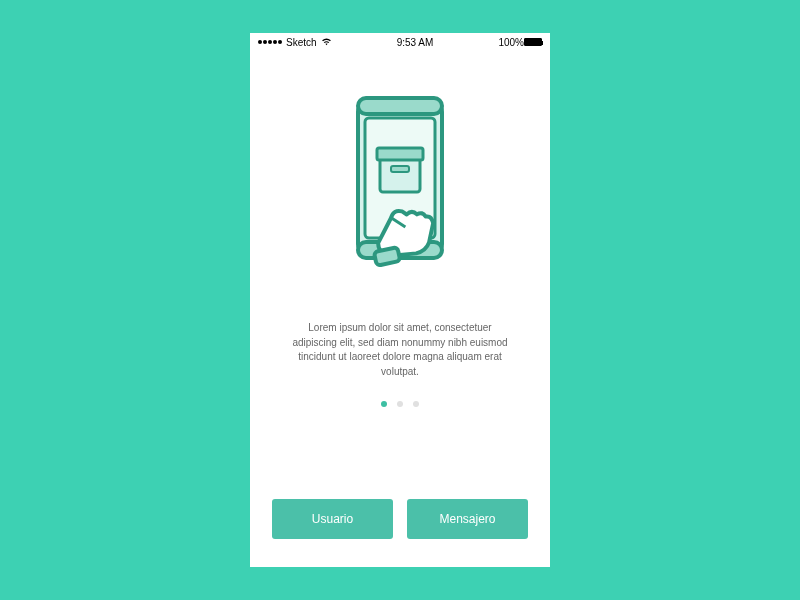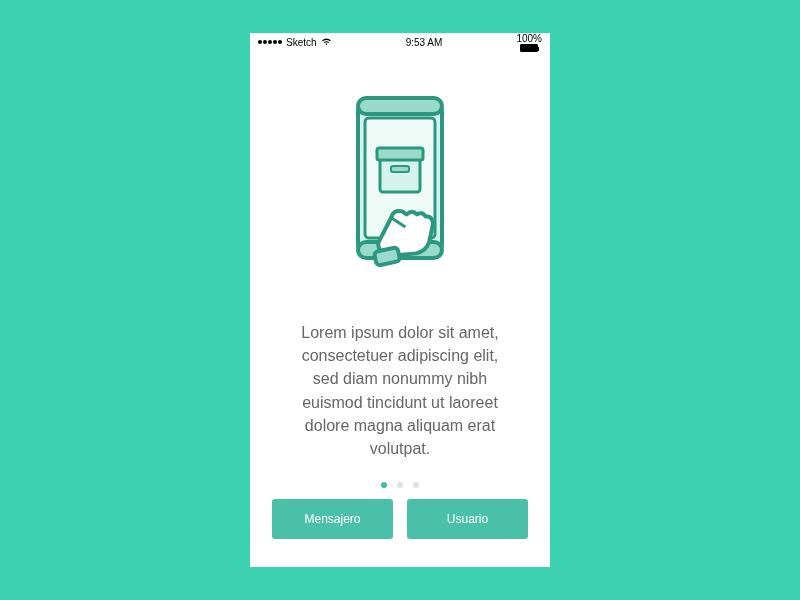--- a/index.html
+++ b/index.html
@@ -24,21 +24,21 @@
       display: flex;
       align-items: center;
       justify-content: space-between;
       padding: 0 8px;
       font-size: 10px;
       color: #000;
     }
     .status-left { display: flex; align-items: center; gap: 4px; }
     .dots { display: flex; gap: 1px; }
     .dot { width: 4px; height: 4px; border-radius: 50%; background: #000; }
-    .status-right { display: flex; align-items: center; gap: 0; flex-direction: column; }
+    .status-right { display: flex; align-items: center; gap: 0; }
     .battery {
       width: 18px; height: 8px;
       border: 1px solid #000;
       border-radius: 1px;
       position: relative;
       background: #000;
     }
     .battery::after {
       content: '';
       position: absolute;
@@ -49,21 +49,21 @@
     .illustration-area {
       flex: 0 0 auto;
       height: 270px;
       display: flex;
       align-items: center;
       justify-content: center;
     }
     .description {
       padding: 0 40px;
       text-align: center;
-      font-size: 16px;
+      font-size: 10px;
       line-height: 1.45;
       color: #666;
     }
     .pager {
       display: flex;
       justify-content: center;
       gap: 10px;
       margin-top: 22px;
     }
     .pager-dot {
@@ -144,17 +144,17 @@
 
   <div class="pager">
     <div class="pager-dot active"></div>
     <div class="pager-dot"></div>
     <div class="pager-dot"></div>
   </div>
 
   <div class="spacer"></div>
 
   <div class="buttons">
+    <button class="btn">Usuario</button>
     <button class="btn">Mensajero</button>
-    <button class="btn">Usuario</button>
   </div>
 
 </div>
 
 </body></html>

